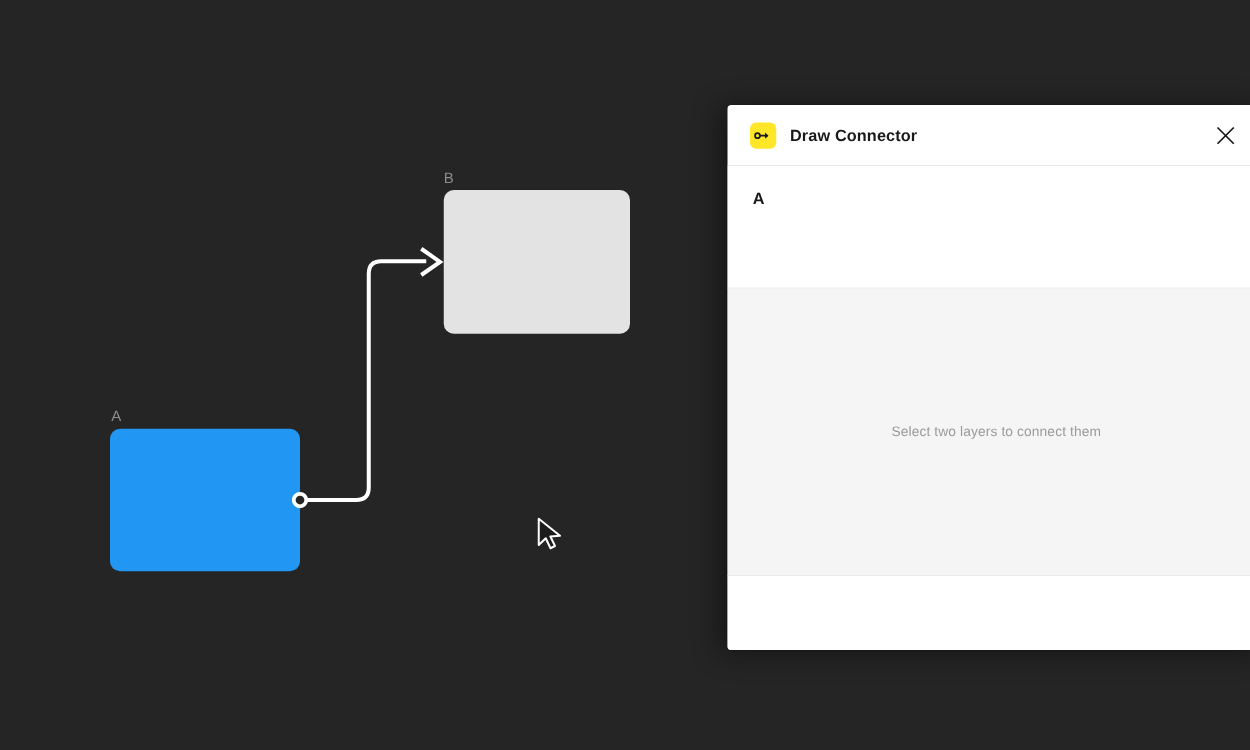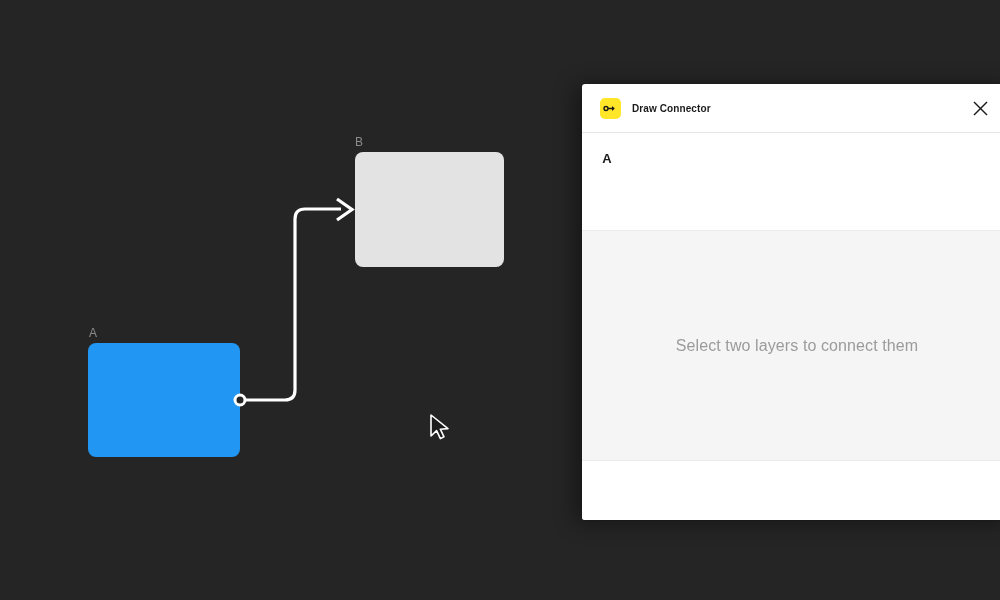--- a/index.html
+++ b/index.html
@@ -110,21 +110,21 @@
     border-radius: 5px;
     background: #FFE629;
     display: flex;
     align-items: center;
     justify-content: center;
     flex: 0 0 auto;
   }
 
   #panel-title {
     margin-left: 11px;
-    font-size: 10px;
+    font-size: 13px;
     font-weight: bold;
     color: #1a1a1a;
     letter-spacing: 0.1px;
     white-space: nowrap;
   }
 
   #close-button {
     margin-left: auto;
     width: 40px;
     height: 40px;
@@ -171,21 +171,21 @@
   #panel-body {
     flex: 1 1 auto;
     background: #f5f5f5;
     border-bottom: 1px solid #ebebeb;
     display: flex;
     align-items: center;
     justify-content: center;
   }
 
   #empty-message {
-    font-size: 16px;
+    font-size: 11px;
     color: #9b9b9b;
     letter-spacing: 0.1px;
   }
 
   
   #panel-footer {
     flex: 0 0 59px;
     height: 59px;
     background: #ffffff;
     display: flex;

